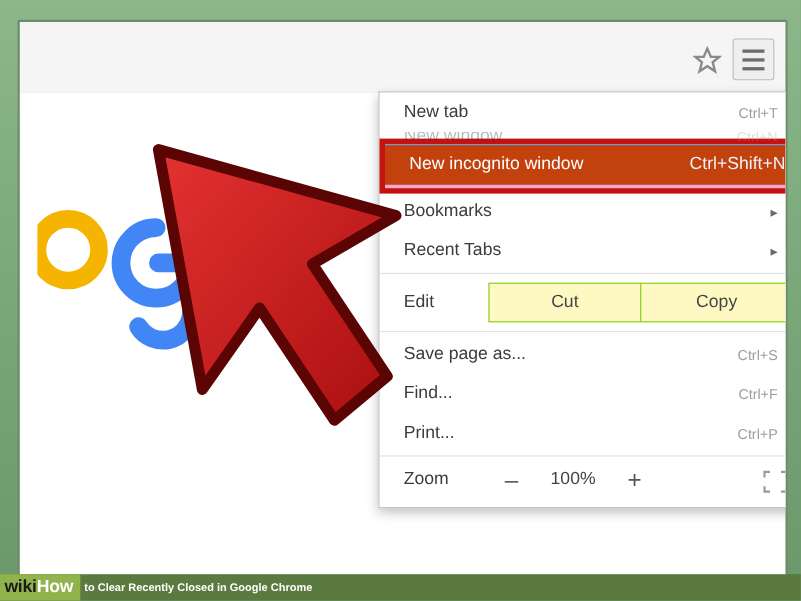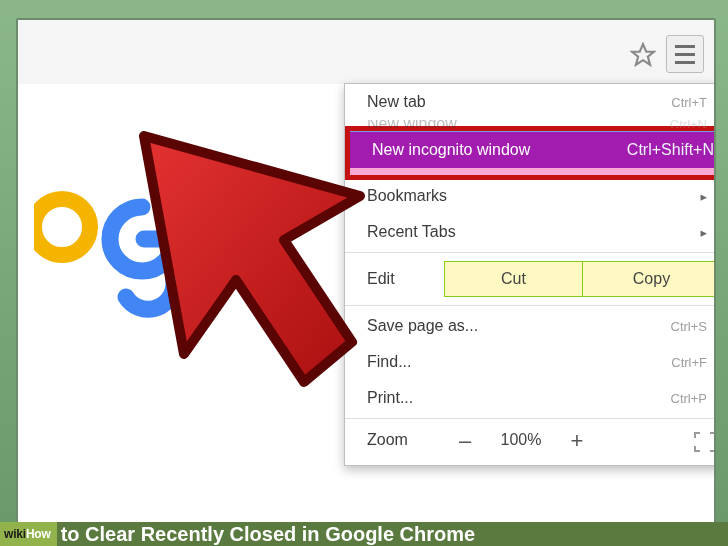--- a/index.html
+++ b/index.html
@@ -113,28 +113,28 @@
     height: 1px;
     background: #dedede;
     margin: 2px 0;
   }
   .highlight-frame {
     border: 5px solid #c41111;
     padding: 0;
     margin: -2px 0;
   }
   .highlight-row {
-    background: #a21caf;
+    background: #c2410c;
     color: #ffffff;
     display: flex;
     align-items: center;
     justify-content: space-between;
     padding: 9px 8px 9px 22px;
     border-top: 1px solid #6fa0e8;
-    border-bottom: 7px solid #f9a8d4;
+    border-bottom: 3px solid #f9a8d4;
   }
   .highlight-row .shortcut {
     color: #eef2fb;
   }
   .edit-row {
     display: flex;
     align-items: center;
     padding: 6px 6px 6px 22px;
   }
   .edit-row .edit-label {
@@ -198,31 +198,31 @@
     font-weight: 600;
   }
   .wiki-badge {
     background: #92b24c;
     height: 24px;
     padding: 0 6px 0 4px;
     display: flex;
     align-items: center;
     font-weight: 700;
     color: #1a1a1a;
-    font-size: 12px;
+    font-size: 16px;
     letter-spacing: -0.2px;
   }
   .wiki-badge .how {
     color: #fff;
     font-weight: 700;
   }
   .caption-text {
     margin-left: 4px;
     font-weight: 700;
-    font-size: 20px;
+    font-size: 10px;
   }
 </style>
 </head>
 <body>
 
 <div class="outer-frame">
   <div class="window">
 
     <div class="toolbar">
       <div class="star-icon">

